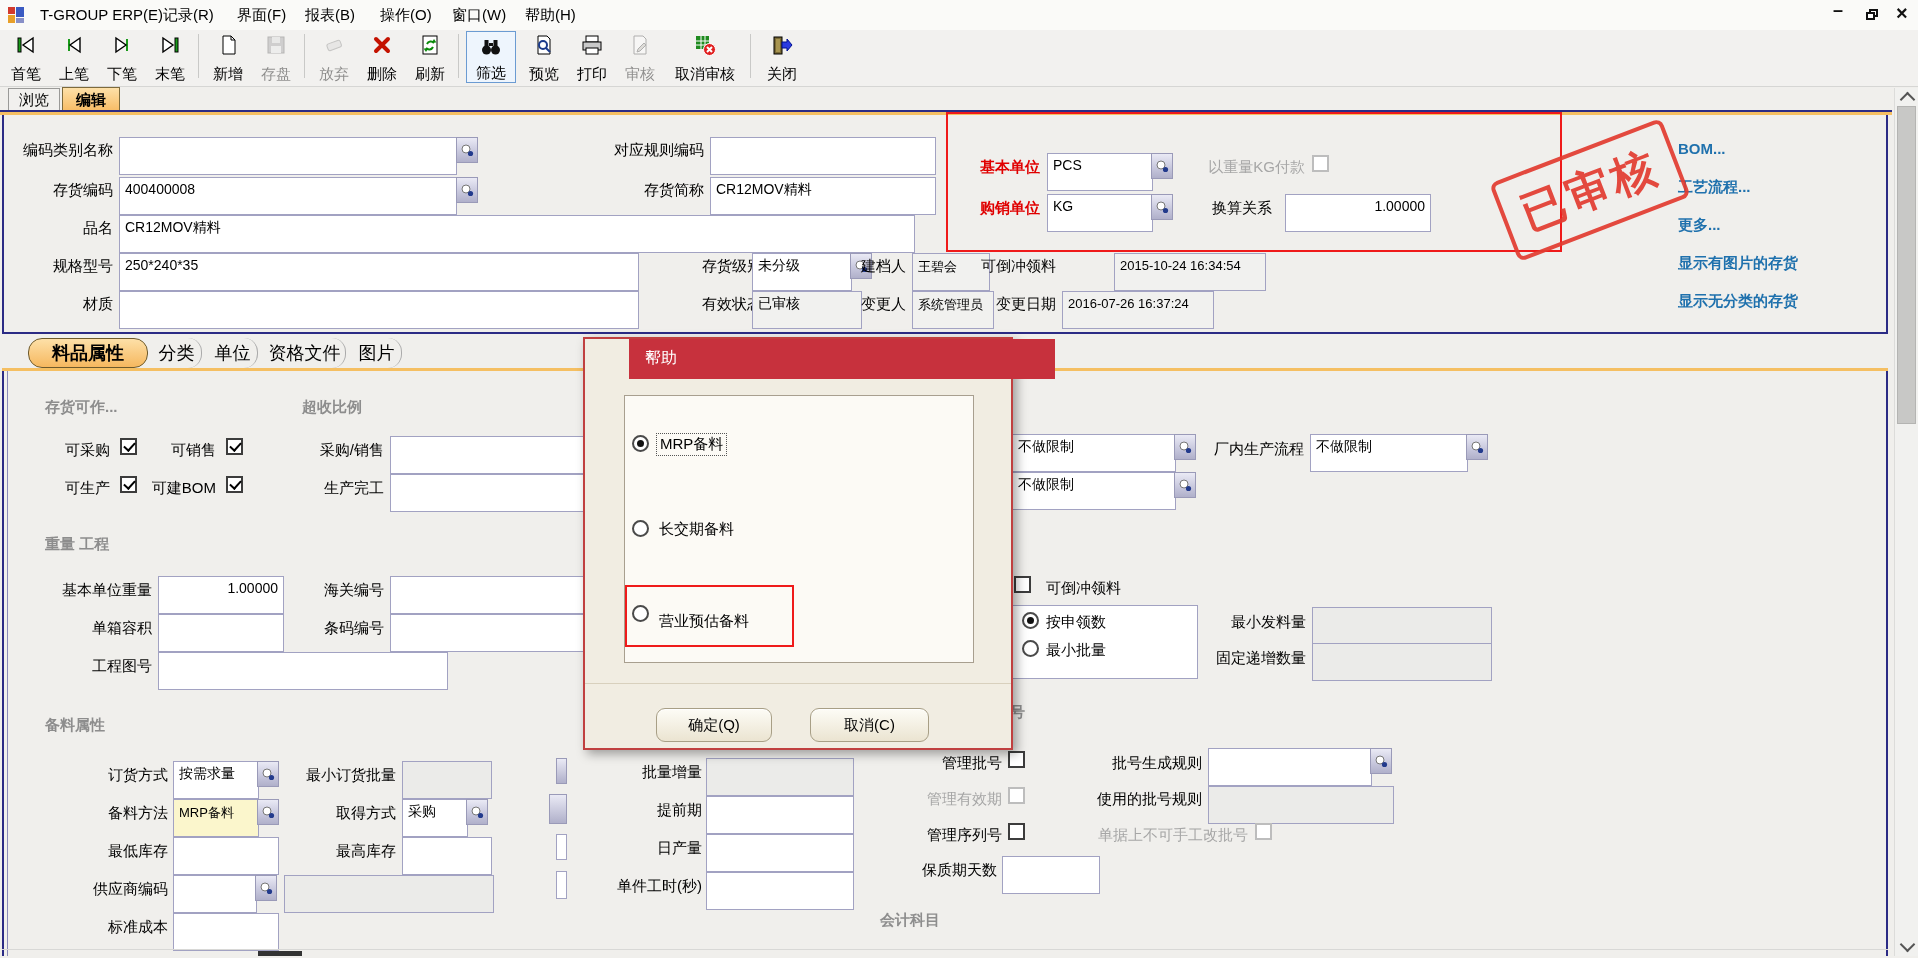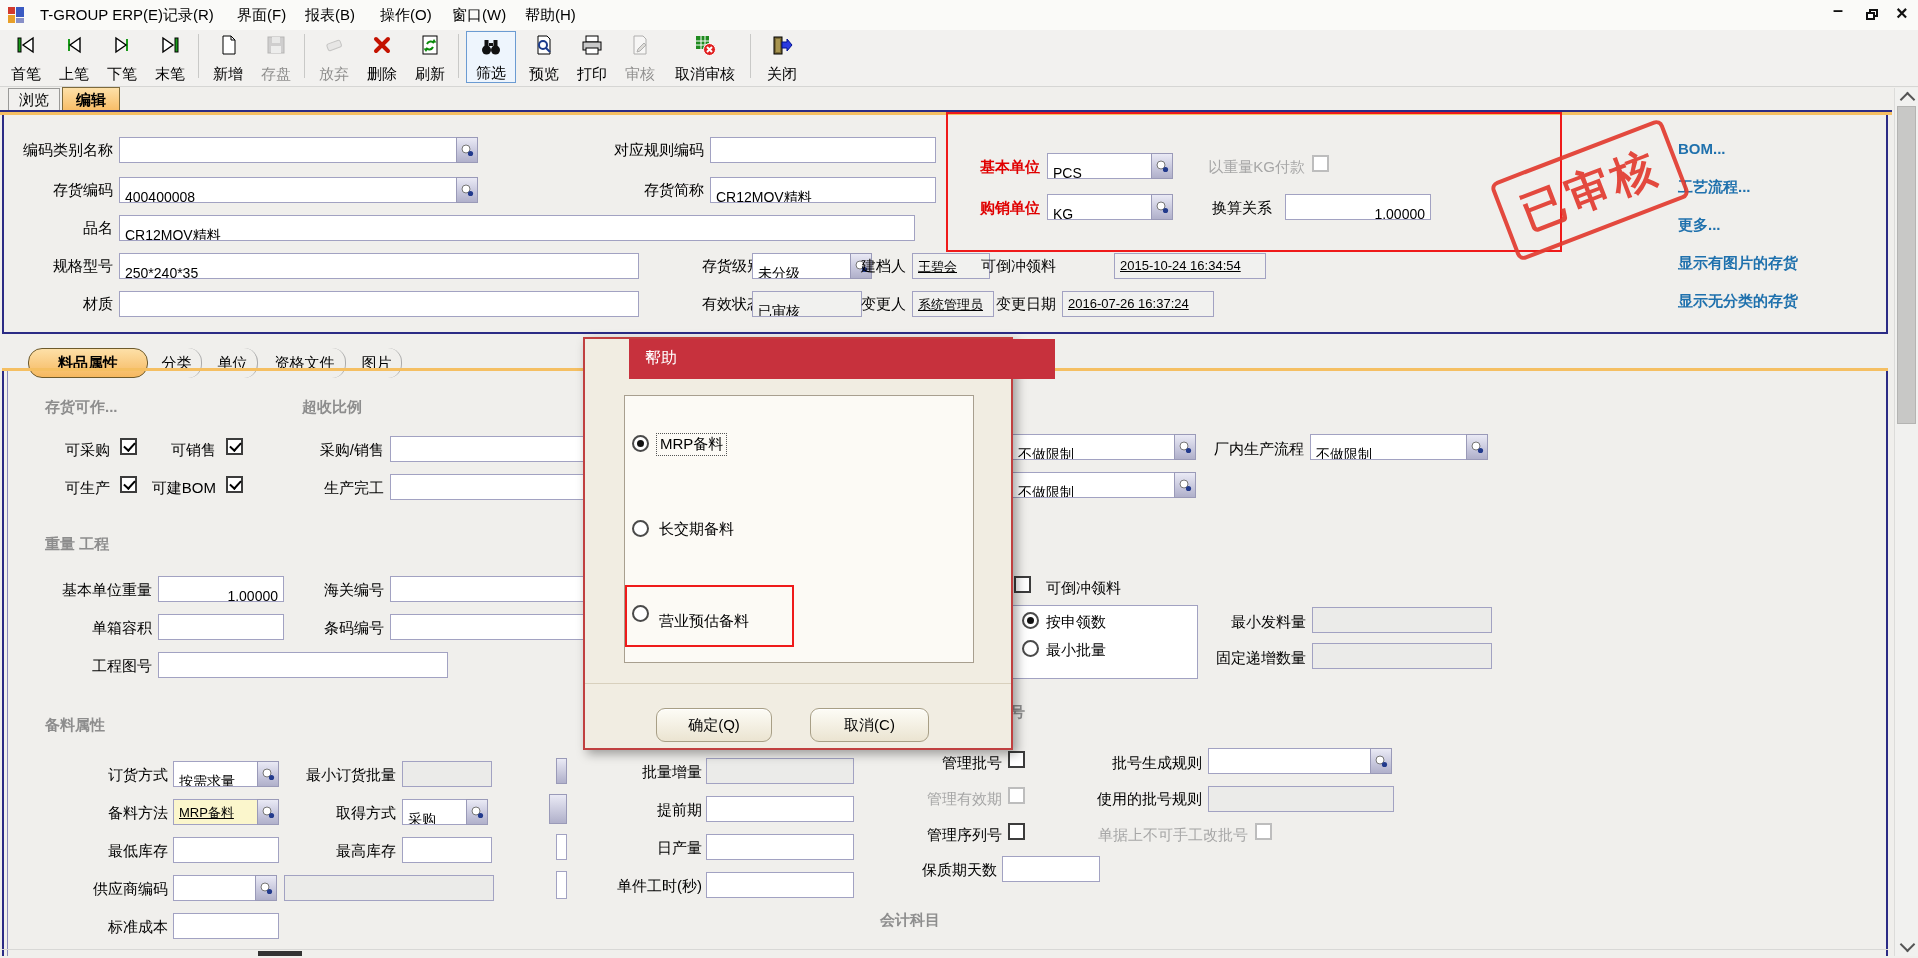--- a/index.html
+++ b/index.html
@@ -19,35 +19,35 @@
            padding:2px 1px;box-sizing:border-box;cursor:default;}
   .toolbtn .tlabel{font-size:15px;line-height:1;color:#000;white-space:nowrap;}
   .toolbtn.dis{opacity:.42;filter:grayscale(.9);}
   .toolbtn.active{border:1px solid #6b9bd2;background:#eef5fd;}
   .tsep{position:absolute;top:34px;width:1px;height:44px;background:#c9c9c7;}
   
   .mtab{position:absolute;top:88px;height:24px;box-sizing:border-box;border:1px solid #9a9a98;border-bottom:none;
         background:#f1f0ee;font-size:15px;display:flex;align-items:center;justify-content:center;cursor:default;}
   .mtab.active{background:linear-gradient(180deg,#fde0a8,#f7ba62);font-weight:bold;border-color:#7d6a3c;}
   .hline{position:absolute;}
-  .stab{position:absolute;top:348px;height:30px;box-sizing:border-box;font-size:15px;display:flex;align-items:center;justify-content:center;
+  .stab{position:absolute;top:338px;height:30px;box-sizing:border-box;font-size:18px;display:flex;align-items:center;justify-content:center;
         border-right:1px solid #aaa;cursor:default;border-radius:14px;}
   .stab.active{background:linear-gradient(180deg,#fde0a8,#f6b85f);font-weight:bold;border:1px solid #6d5a2c;}
   
   .lbl{position:absolute;font-size:15px;color:#000;white-space:nowrap;}
   .lbl.red{color:#e00000;font-weight:bold;}
   .lbl.dis{color:#a6a6a6;}
   .sec{position:absolute;font-size:15px;font-weight:bold;color:#8d8d8d;white-space:nowrap;}
-  .fld{position:absolute;height:26px;background:#fff;border:1px solid #a2a2c2;box-sizing:border-box;
-       font-size:14px;padding:11px 5px;white-space:nowrap;overflow:hidden;}
+  .fld{position:absolute;height:38px;background:#fff;border:1px solid #a2a2c2;box-sizing:border-box;
+       font-size:14px;padding:3px 5px;white-space:nowrap;overflow:hidden;}
   .fld.gray{background:#ebebe9;}
   .fld.ro{background:#f1f1ef;}
   .fld.num{text-align:right;}
   .fld.yellow{background:#fbf6cc;}
-  .fld.f13{font-size:13px;padding-top:4px;text-decoration:underline;}
+  .fld.f13{font-size:13px;padding-top:4px;}
   .lkbtn{position:absolute;width:22px;height:26px;box-sizing:border-box;border:1px solid #9a9ab8;
          background:linear-gradient(180deg,#eaeaf5 0%,#c6c6dc 60%,#b0b0ca 100%);display:flex;align-items:center;justify-content:center;}
   .cb{position:absolute;width:17px;height:17px;background:#fff;border:2px solid #3c3c3c;box-sizing:border-box;}
   .cb.on::after{content:"";position:absolute;left:2px;top:2px;width:9px;height:5px;border-left:2px solid #000;border-bottom:2px solid #000;transform:rotate(-48deg);}
   .cb.dis{border-color:#bdbdbd;}
   .radio{position:absolute;width:17px;height:17px;border:2px solid #4a4a4a;border-radius:50%;background:#fff;box-sizing:border-box;}
   .radio.on::after{content:"";position:absolute;left:3px;top:3px;width:7px;height:7px;border-radius:50%;background:#111;}
   .link{position:absolute;font-size:15px;font-weight:bold;color:#1f71ad;white-space:nowrap;cursor:pointer;}
   .redbox{position:absolute;border:2px solid #ef1a1a;pointer-events:none;}
   .navy{background:#2b2b85;}

